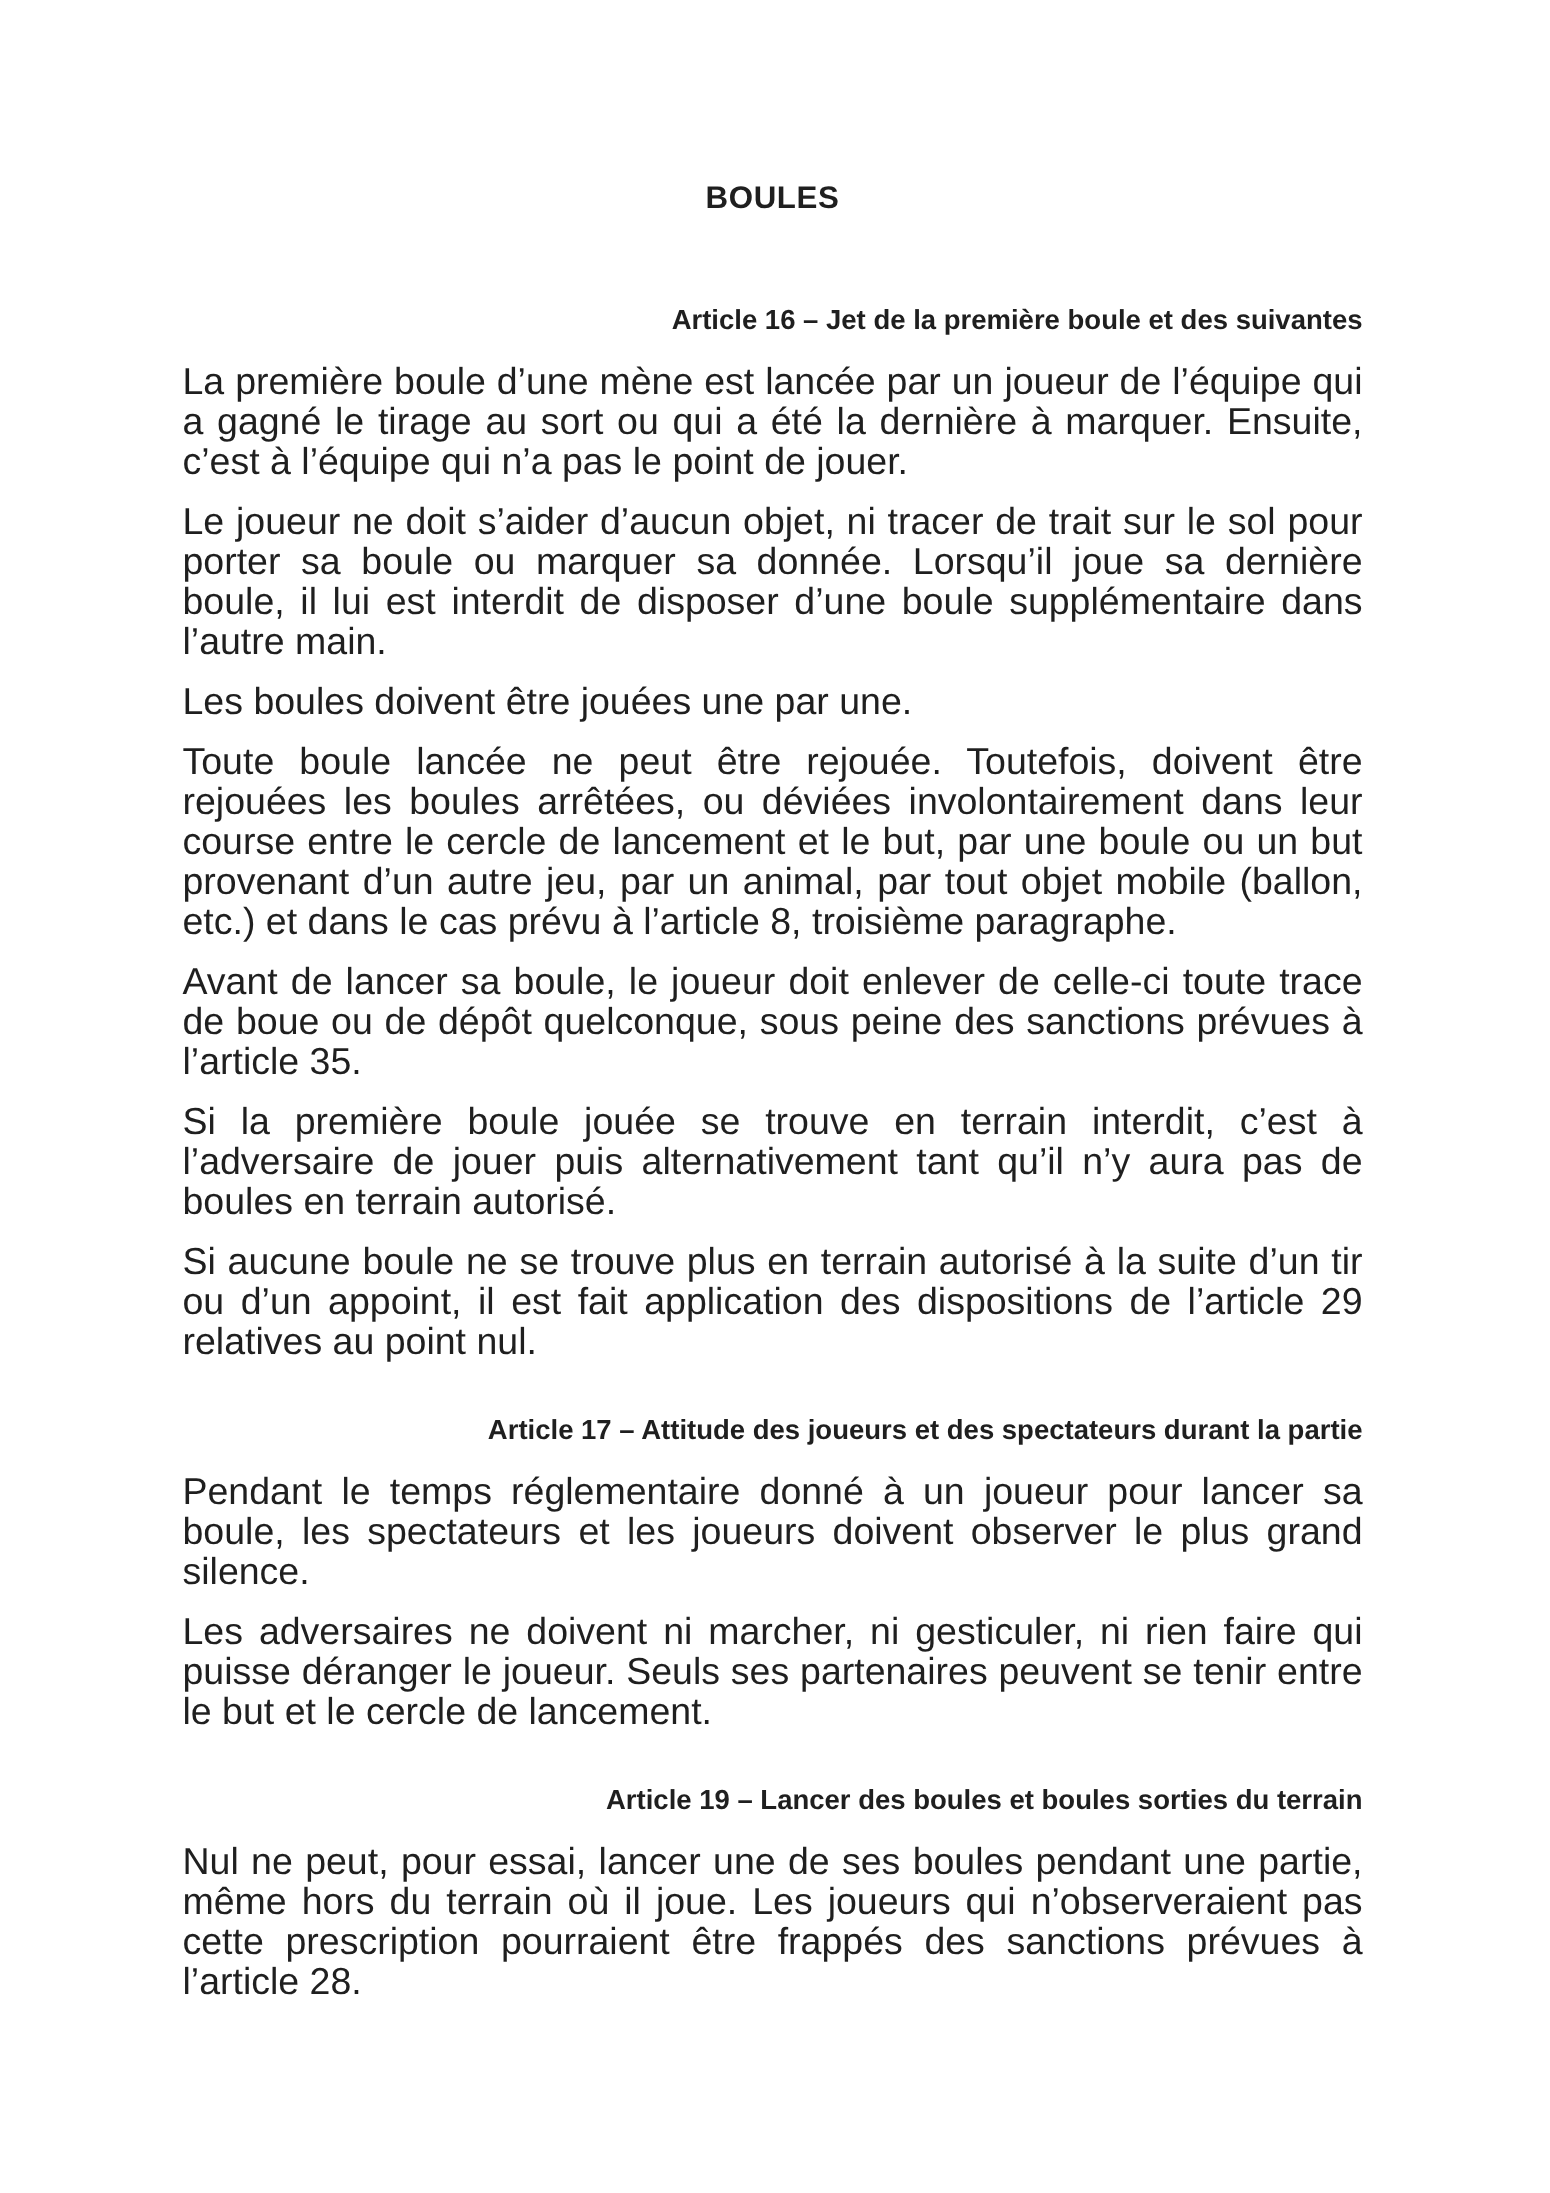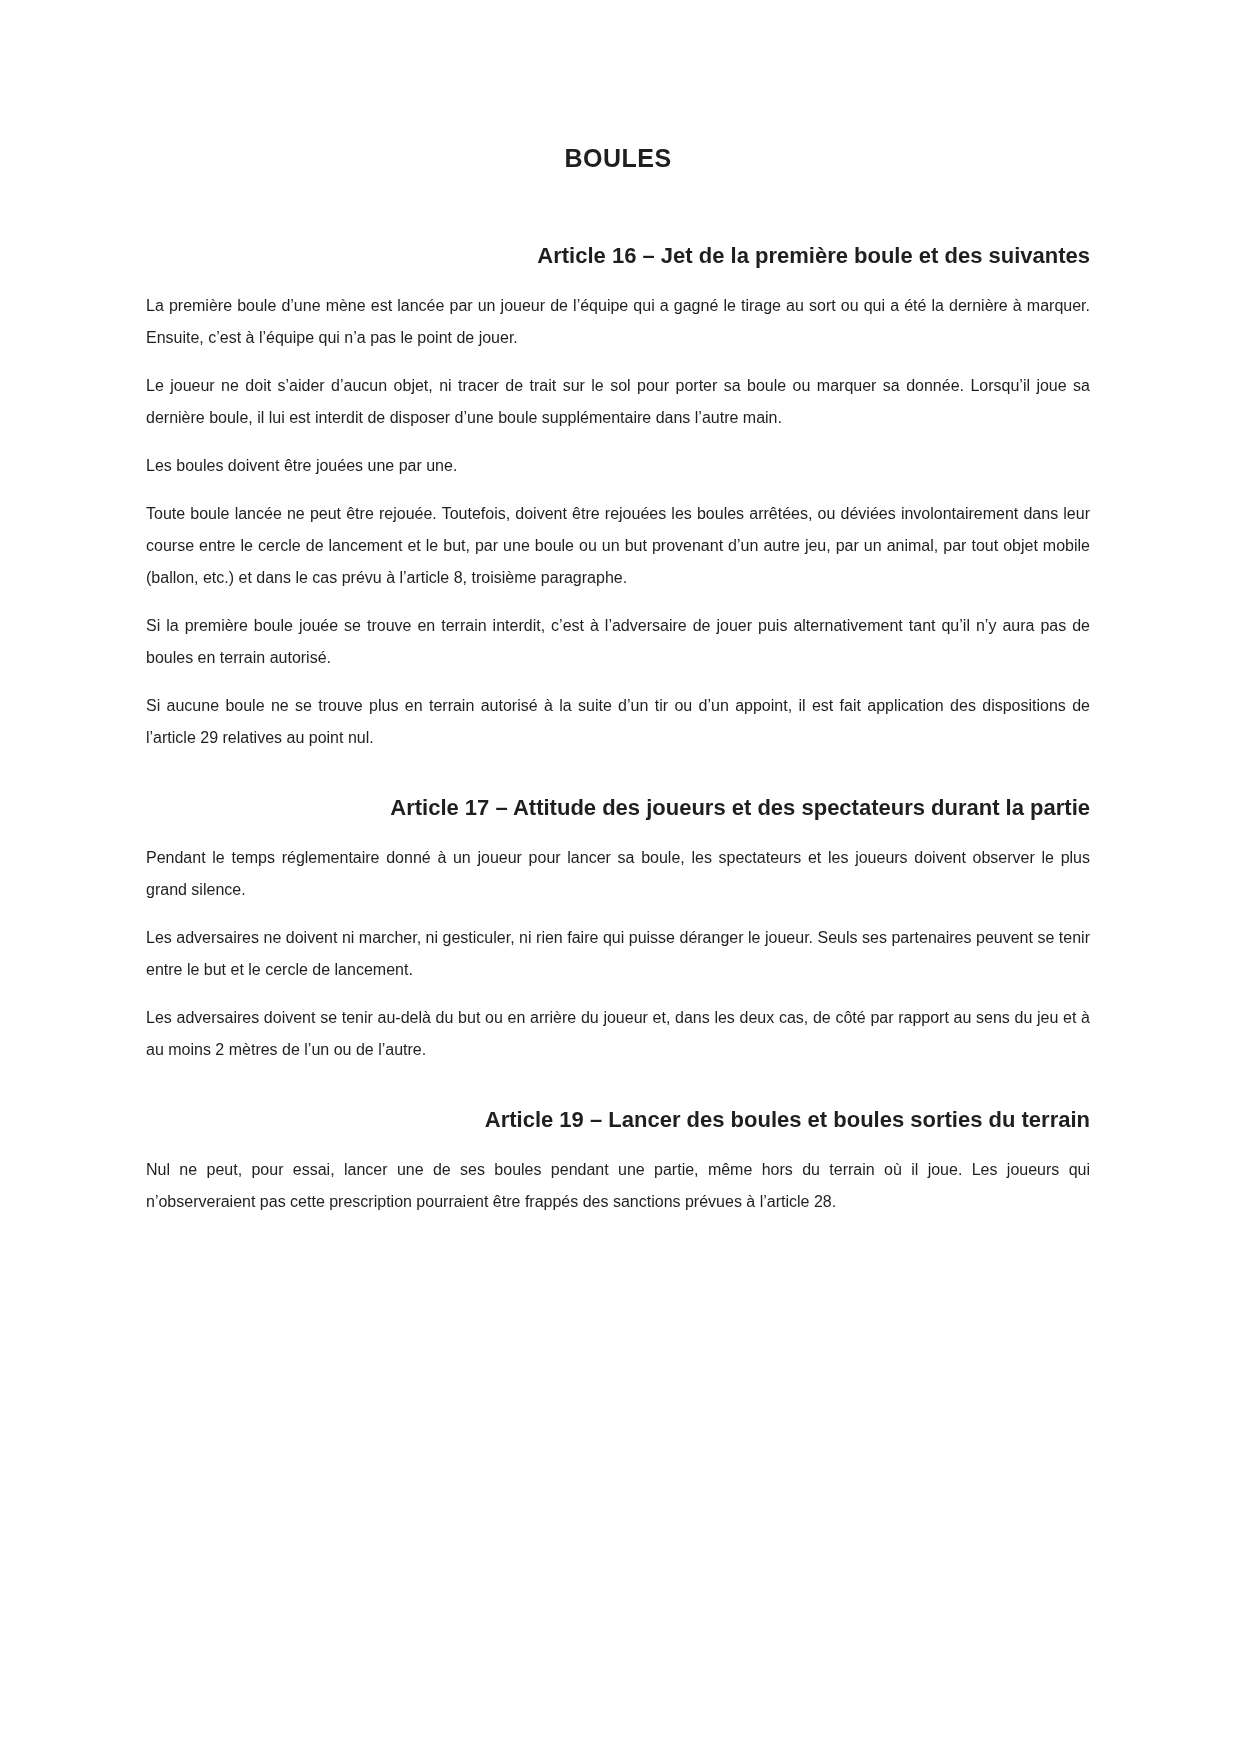--- a/index.html
+++ b/index.html
@@ -33,48 +33,48 @@
     text-align: right;
     margin: 0 0 18px 0;
   }
   section.article:first-of-type .article-heading {
     margin-top: 64px;
   }
   section.article + section.article .article-heading {
     margin-top: 38px;
   }
   .para {
-    font-size: 16px;
+    font-size: 30px;
     line-height: 32px;
     text-align: justify;
     margin: 0 0 16px 0;
   }
 </style>
 </head>
 <body>
 
 <div class="page">
 
   <h1 class="doc-title">BOULES</h1>
 
   <section class="article">
     <h2 class="article-heading">Article 16 – Jet de la première boule et des suivantes</h2>
     <p class="para">La première boule d’une mène est lancée par un joueur de l’équipe qui a gagné le tirage au sort ou qui a été la dernière à marquer. Ensuite, c’est à l’équipe qui n’a pas le point de jouer.</p>
     <p class="para">Le joueur ne doit s’aider d’aucun objet, ni tracer de trait sur le sol pour porter sa boule ou marquer sa donnée. Lorsqu’il joue sa dernière boule, il lui est interdit de disposer d’une boule supplémentaire dans l’autre main.</p>
     <p class="para">Les boules doivent être jouées une par une.</p>
     <p class="para">Toute boule lancée ne peut être rejouée. Toutefois, doivent être rejouées les boules arrêtées, ou déviées involontairement dans leur course entre le cercle de lancement et le but, par une boule ou un but provenant d’un autre jeu, par un animal, par tout objet mobile (ballon, etc.) et dans le cas prévu à l’article 8, troisième paragraphe.</p>
+    <p class="para">Avant de lancer sa boule, le joueur doit enlever de celle-ci toute trace de boue ou de dépôt quelconque, sous peine des sanctions prévues à l’article 35.</p>
     <p class="para">Si la première boule jouée se trouve en terrain interdit, c’est à l’adversaire de jouer puis alternativement tant qu’il n’y aura pas de boules en terrain autorisé.</p>
     <p class="para">Si aucune boule ne se trouve plus en terrain autorisé à la suite d’un tir ou d’un appoint, il est fait application des dispositions de l’article 29 relatives au point nul.</p>
   </section>
 
   <section class="article">
     <h2 class="article-heading">Article 17 – Attitude des joueurs et des spectateurs durant la partie</h2>
     <p class="para">Pendant le temps réglementaire donné à un joueur pour lancer sa boule, les spectateurs et les joueurs doivent observer le plus grand silence.</p>
     <p class="para">Les adversaires ne doivent ni marcher, ni gesticuler, ni rien faire qui puisse déranger le joueur. Seuls ses partenaires peuvent se tenir entre le but et le cercle de lancement.</p>
-    <p class="para">Les adversaires doivent se tenir au-delà du but ou en arrière du joueur et, dans les deux cas, de côté par rapport au sens du jeu et à au moins 2 mètres de l’un ou de l’autre.</p>
   </section>
 
   <section class="article">
     <h2 class="article-heading">Article 19 – Lancer des boules et boules sorties du terrain</h2>
     <p class="para">Nul ne peut, pour essai, lancer une de ses boules pendant une partie, même hors du terrain où il joue. Les joueurs qui n’observeraient pas cette prescription pourraient être frappés des sanctions prévues à l’article 28.</p>
   </section>
 
 </div>
 
 </body></html>

